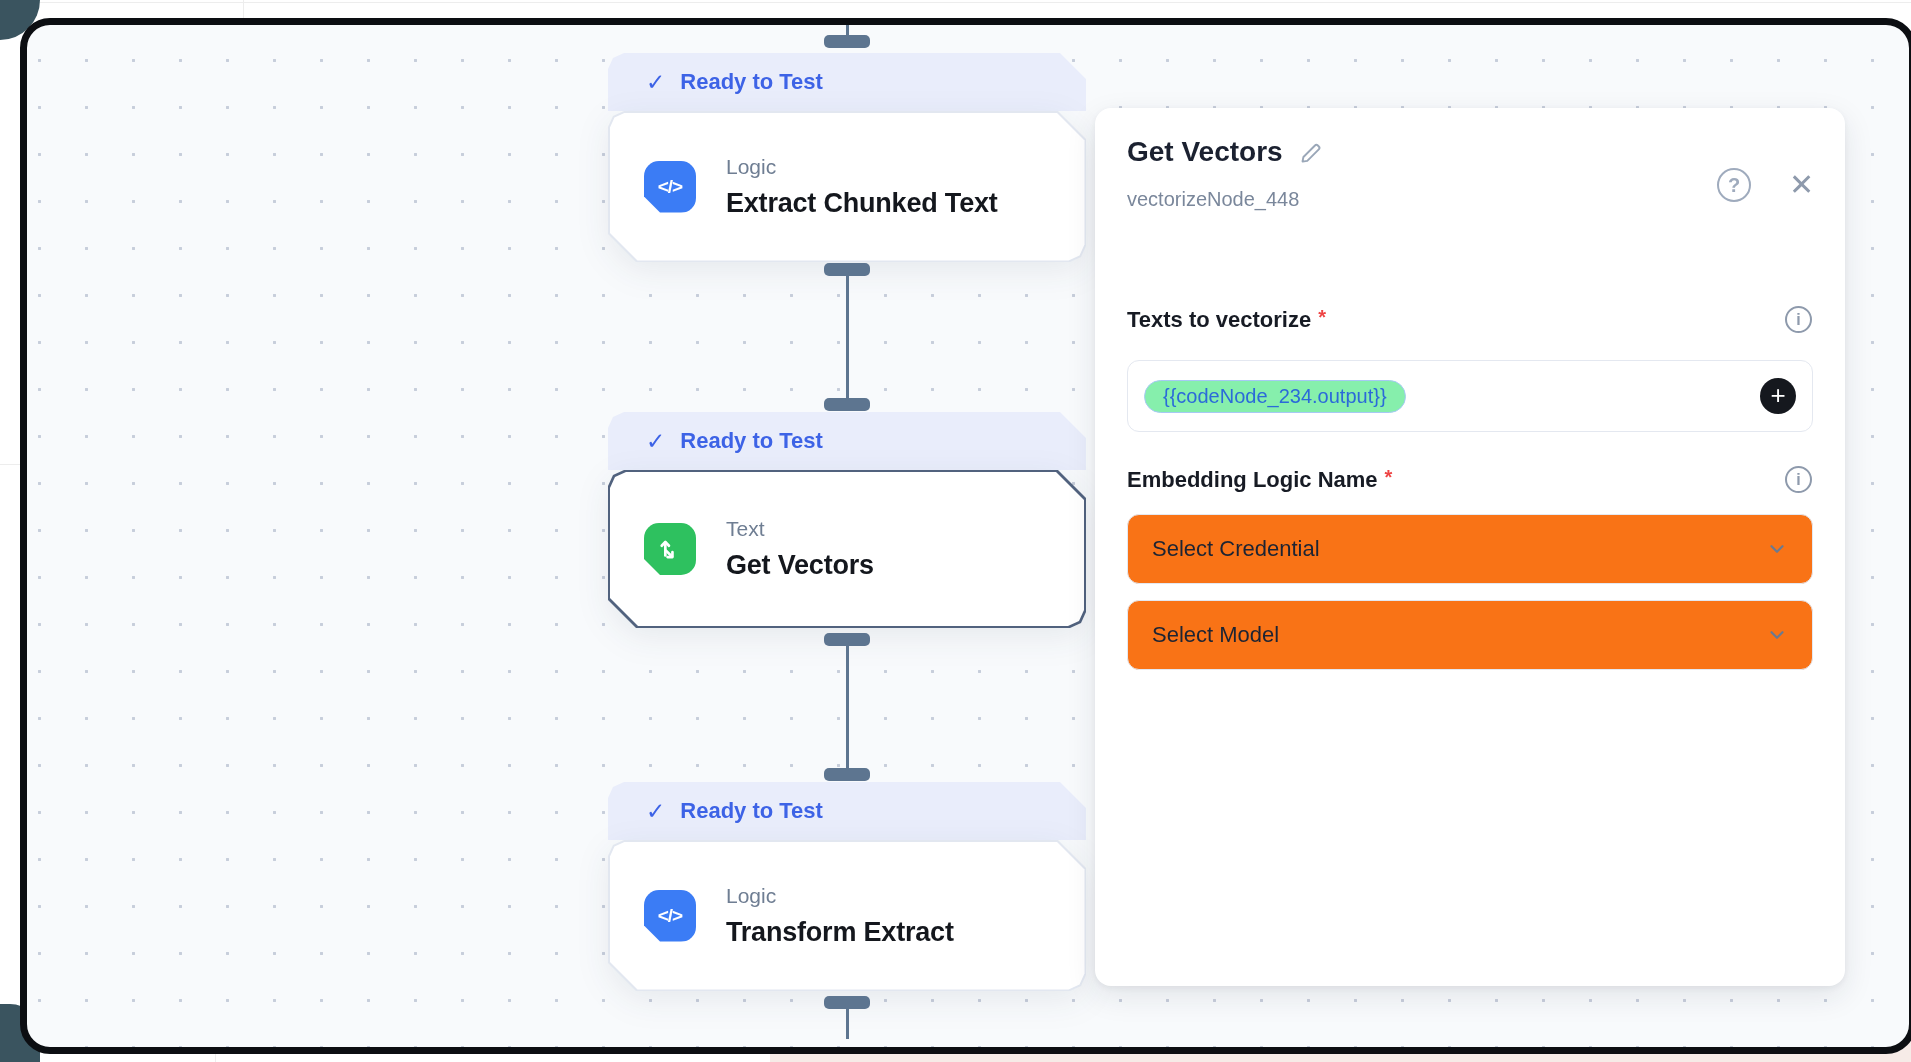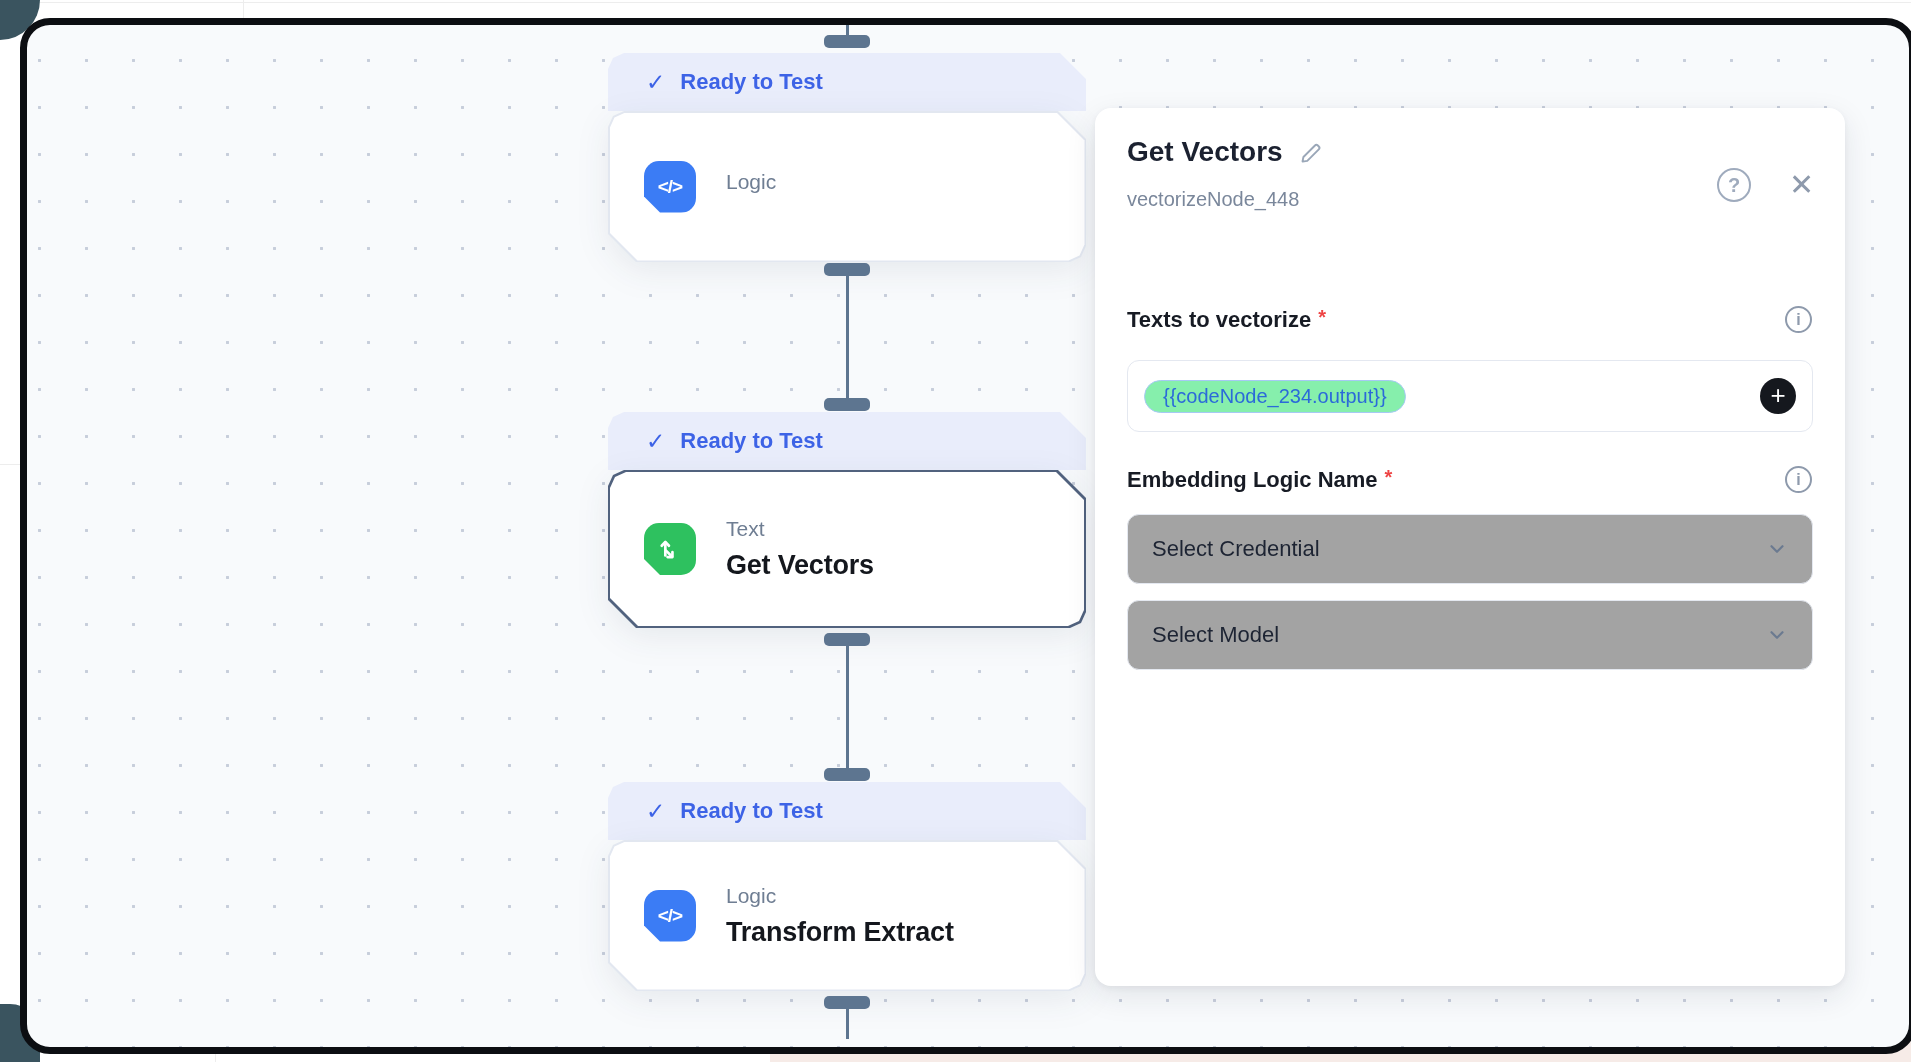--- a/index.html
+++ b/index.html
@@ -67,21 +67,21 @@
     align-items:center;justify-content:center;box-sizing:border-box;}
   .text-input{position:absolute;left:32px;top:252px;width:686px;height:72px;box-sizing:border-box;
     border:1.5px solid #e4e8f0;border-radius:12px;background:#fff;display:flex;
     align-items:center;padding:0 16px;}
   .chip{background:#86efac;border:1.5px solid #a6c9f4;color:#2b6ad9;border-radius:999px;
     padding:4px 18px;font-size:20px;}
   .plus-btn{margin-left:auto;width:36px;height:36px;border-radius:50%;background:#15181e;
     color:#ffffff;font-size:26px;font-weight:400;display:flex;align-items:center;
     justify-content:center;line-height:1;padding-bottom:2px;box-sizing:border-box;}
   .dropdown{position:absolute;left:32px;width:686px;height:70px;box-sizing:border-box;
-    border:1.5px solid #e4e8f0;border-radius:12px;background:#a3a3a3;display:flex;
+    border:1.5px solid #e4e8f0;border-radius:12px;background:#f97316;display:flex;
     align-items:center;justify-content:space-between;padding:0 24px;font-size:22px;color:#1d2433;}
 </style>
 </head>
 <body>
 
 <div class="stage">
 
   <div class="hairline" style="left:0;top:2px;width:1911px;height:1px;"></div>
   <div class="hairline" style="left:243px;top:0;width:1px;height:18px;"></div>
   <div class="hairline" style="left:0;top:464px;width:20px;height:1px;"></div>
@@ -104,20 +104,21 @@
         </div>
         <div class="card-wrap" style="height:151px;">
           <div class="card-border"></div>
           <div class="card-bg"></div>
           <div class="card-content">
             <span class="icon-wrap">
               <span class="node-icon icon-blue">&lt;/&gt;</span>
             </span>
             <span>
               <div class="cat">Logic</div>
+              <div class="ttl">Extract Chunked Text</div>
             </span>
           </div>
         </div>
       </div>
 
       <div class="port" style="left:797px;top:238px;"></div>
       <div class="wire" style="left:819px;top:251px;height:122px;"></div>
       <div class="port" style="left:797px;top:373px;"></div>
 
       <div class="node selected" style="left:581px;top:387px;">

